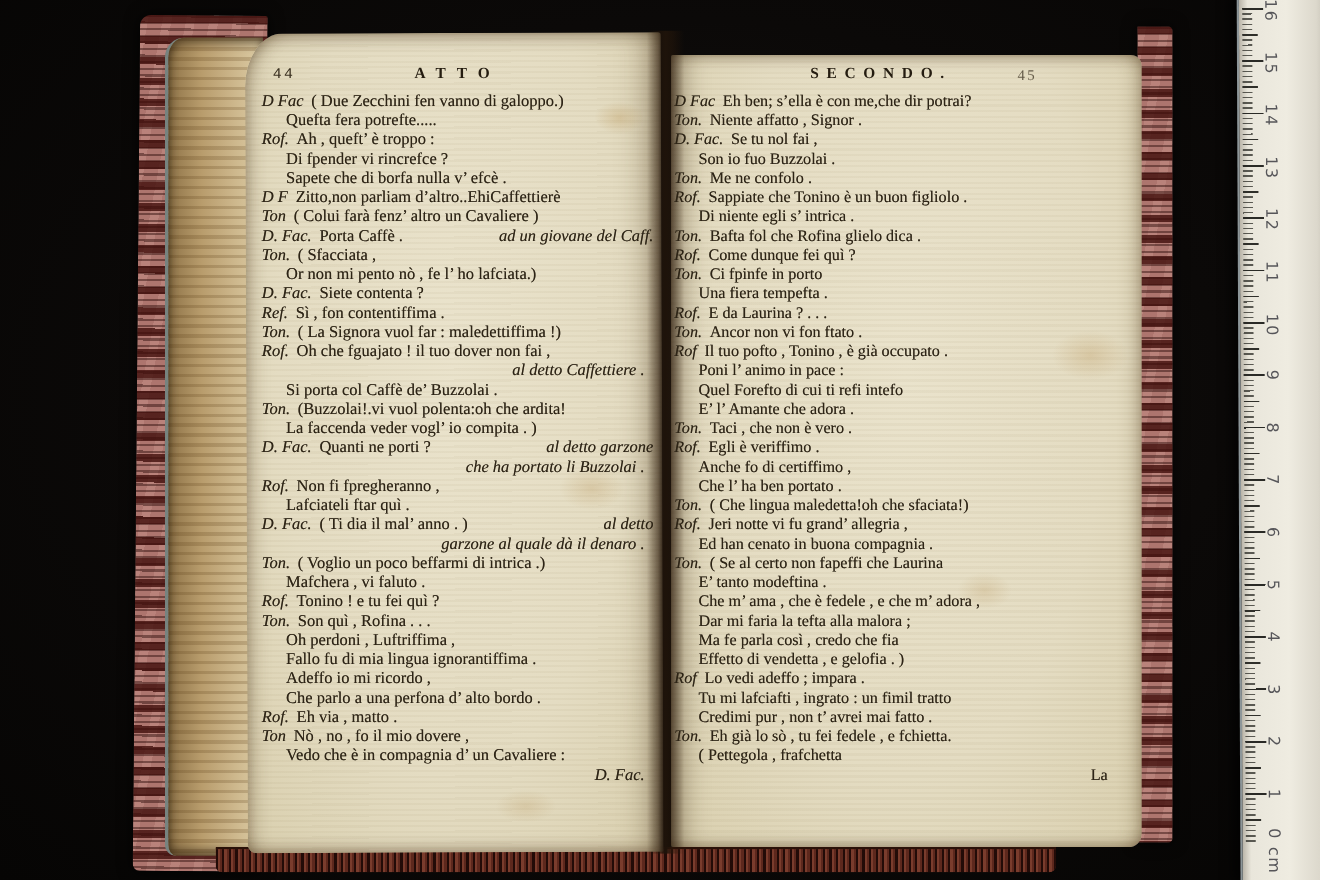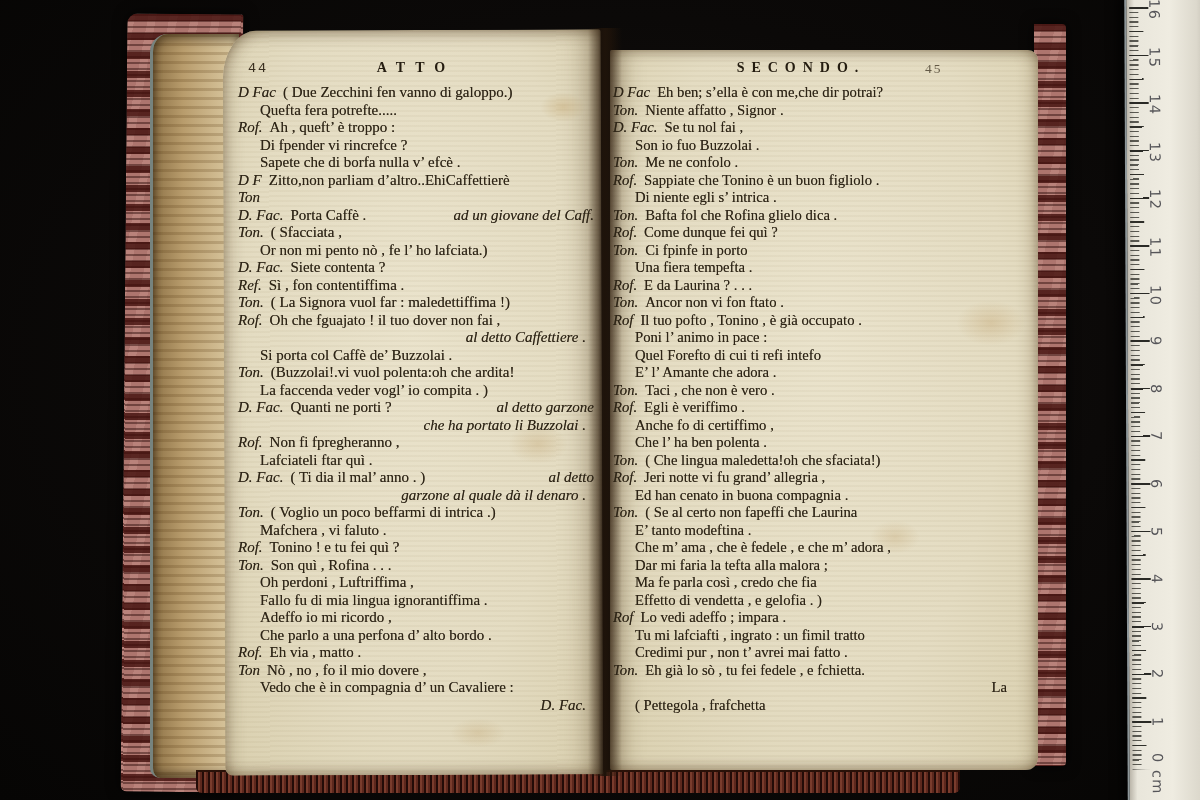--- a/index.html
+++ b/index.html
@@ -134,21 +134,21 @@
       <span class="pgnum">44</span>
       <div class="hdr-title">ATTO</div>
     </div>
     <div class="page-lines">
         <div class="line"><span class="sp">D Fac</span><span class="tx">( Due Zecchini fen vanno di galoppo.)</span></div>
         <div class="line ind"><span class="tx">Quefta fera potrefte.....</span></div>
         <div class="line"><span class="sp">Rof.</span><span class="tx">Ah , queft’ è troppo :</span></div>
         <div class="line ind"><span class="tx">Di fpender vi rincrefce ?</span></div>
         <div class="line ind"><span class="tx">Sapete che di borfa nulla v’ efcè .</span></div>
         <div class="line"><span class="sp">D F</span><span class="tx">Zitto,non parliam d’altro..EhiCaffettierè</span></div>
-        <div class="line"><span class="sp">Ton</span></div>
+        <div class="line"><span class="sp">Ton</span><span class="tx">( Colui farà fenz’ altro un Cavaliere )</span></div>
         <div class="line"><span class="sp">D. Fac.</span><span class="tx">Porta Caffè .</span><span class="tail">ad un giovane del Caff.</span></div>
         <div class="line"><span class="sp">Ton.</span><span class="tx">( Sfacciata ,</span></div>
         <div class="line ind"><span class="tx">Or non mi pento nò , fe l’ ho lafciata.)</span></div>
         <div class="line"><span class="sp">D. Fac.</span><span class="tx">Siete contenta ?</span></div>
         <div class="line"><span class="sp">Ref.</span><span class="tx">Sì , fon contentiffima .</span></div>
         <div class="line"><span class="sp">Ton.</span><span class="tx">( La Signora vuol far : maledettiffima !)</span></div>
         <div class="line"><span class="sp">Rof.</span><span class="tx">Oh che fguajato ! il tuo dover non fai ,</span></div>
         <div class="line right"><span class="it">al detto Caffettiere .</span></div>
         <div class="line ind"><span class="tx">Si porta col Caffè de’ Buzzolai .</span></div>
         <div class="line"><span class="sp">Ton.</span><span class="tx">(Buzzolai!.vi vuol polenta:oh che ardita!</span></div>
@@ -193,36 +193,36 @@
         <div class="line ind"><span class="tx">Una fiera tempefta .</span></div>
         <div class="line"><span class="sp">Rof.</span><span class="tx">E da Laurina ? . . .</span></div>
         <div class="line"><span class="sp">Ton.</span><span class="tx">Ancor non vi fon ftato .</span></div>
         <div class="line"><span class="sp">Rof</span><span class="tx">Il tuo pofto , Tonino , è già occupato .</span></div>
         <div class="line ind"><span class="tx">Poni l’ animo in pace :</span></div>
         <div class="line ind"><span class="tx">Quel Forefto di cui ti refi intefo</span></div>
         <div class="line ind"><span class="tx">E’ l’ Amante che adora .</span></div>
         <div class="line"><span class="sp">Ton.</span><span class="tx">Taci , che non è vero .</span></div>
         <div class="line"><span class="sp">Rof.</span><span class="tx">Egli è veriffimo .</span></div>
         <div class="line ind"><span class="tx">Anche fo di certiffimo ,</span></div>
-        <div class="line ind"><span class="tx">Che l’ ha ben polenta .</span></div>
+        <div class="line ind"><span class="tx">Che l’ ha ben portato .</span></div>
         <div class="line"><span class="sp">Ton.</span><span class="tx">( Che lingua maledetta!oh che sfaciata!)</span></div>
         <div class="line"><span class="sp">Rof.</span><span class="tx">Jeri notte vi fu grand’ allegria ,</span></div>
         <div class="line ind"><span class="tx">Ed han cenato in buona compagnia .</span></div>
         <div class="line"><span class="sp">Ton.</span><span class="tx">( Se al certo non fapeffi che Laurina</span></div>
         <div class="line ind"><span class="tx">E’ tanto modeftina .</span></div>
         <div class="line ind"><span class="tx">Che m’ ama , che è fedele , e che m’ adora ,</span></div>
         <div class="line ind"><span class="tx">Dar mi faria la tefta alla malora ;</span></div>
         <div class="line ind"><span class="tx">Ma fe parla così , credo che fia</span></div>
         <div class="line ind"><span class="tx">Effetto di vendetta , e gelofia . )</span></div>
         <div class="line"><span class="sp">Rof</span><span class="tx">Lo vedi adeffo ; impara .</span></div>
         <div class="line ind"><span class="tx">Tu mi lafciafti , ingrato : un fimil tratto</span></div>
         <div class="line ind"><span class="tx">Credimi pur , non t’ avrei mai fatto .</span></div>
         <div class="line"><span class="sp">Ton.</span><span class="tx">Eh già lo sò , tu fei fedele , e fchietta.</span></div>
+        <div class="line ind"><span class="tx">( Pettegola , frafchetta</span></div>
         <div class="line right"><span class="tx">La</span></div>
-        <div class="line ind"><span class="tx">( Pettegola , frafchetta</span></div>
       </div>
   </div>
 
   <div class="abs" id="ruler">
     <div class="ticks ticks-mm"></div>
     <div class="ticks ticks-half"></div>
     <div class="ticks ticks-cm"></div>
     <div style="position:absolute;inset:0;">
         <span class="rlabel" style="top: 3px;">16</span>
         <span class="rlabel" style="top: 50.6px;">15</span>

